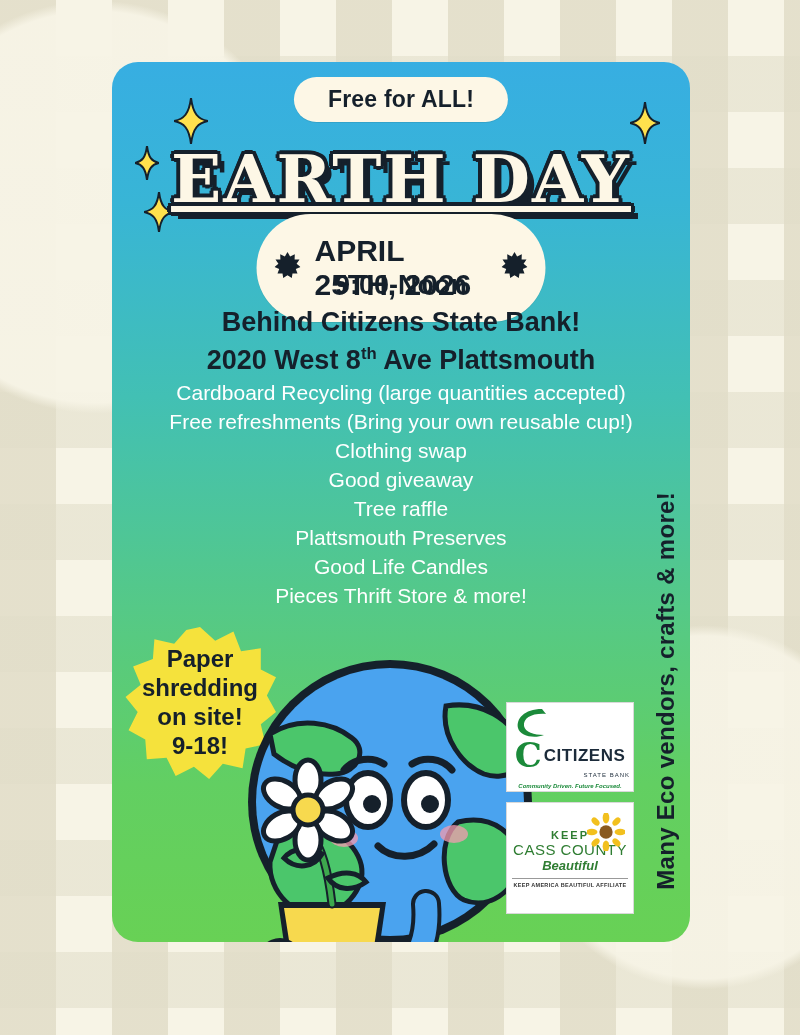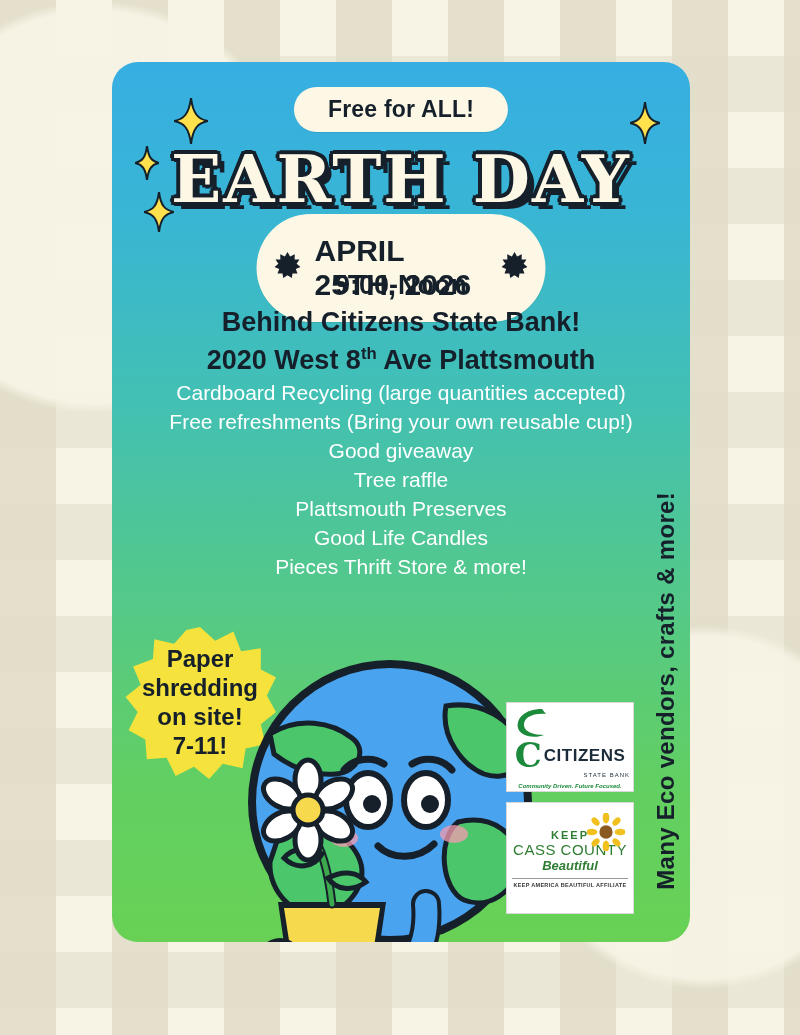--- a/index.html
+++ b/index.html
@@ -67,21 +67,21 @@
     border-radius: 999px;
     display: inline-flex;
     align-items: center;
     justify-content: center;
     box-shadow: 0 1px 0 rgba(0,0,0,0.08);
   }
   #free-pill {
     position: absolute;
     left: 50%;
     transform: translateX(-50%);
-    top: 25px;
+    top: 15px;
     padding: 9px 34px;
     font-size: 23px;
     font-weight: bold;
     color: #15202b;
     letter-spacing: 0.2px;
   }
 
   
   #title {
     position: absolute;
@@ -92,20 +92,21 @@
     font-family: "DejaVu Serif", serif;
     font-weight: bold;
     font-size: 66px;
     letter-spacing: 2px;
     color: #fdf7e6;
     text-shadow:
       4px 0 0 #15202b, -4px 0 0 #15202b, 0 4px 0 #15202b, 0 -4px 0 #15202b,
       3px 3px 0 #15202b, -3px 3px 0 #15202b, 3px -3px 0 #15202b, -3px -3px 0 #15202b,
       7px 7px 0 #15202b;
     white-space: nowrap;
+    text-decoration: underline;
   }
 
   #date-pill {
     position: absolute;
     left: 50%;
     transform: translateX(-50%);
     top: 152px;
     padding: 20px 18px;
     gap: 14px;
     font-size: 30px;
@@ -281,36 +282,37 @@
   </div>
 
   <div id="info">
     <div class="bold-line">9:00-Noon</div>
     <div class="bold-line">Behind Citizens State Bank!</div>
     <div class="bold-line">
       <span>2020 West 8</span><sup>th</sup><span> Ave Plattsmouth</span>
     </div>
     <div class="list-line">Cardboard Recycling (large quantities accepted)</div>
     <div class="list-line">Free refreshments (Bring your own reusable cup!)</div>
+    <div class="list-line">Clothing swap</div>
     <div class="list-line">Good giveaway</div>
     <div class="list-line">Tree raffle</div>
     <div class="list-line">Plattsmouth Preserves</div>
     <div class="list-line">Good Life Candles</div>
     <div class="list-line">Pieces Thrift Store &amp; more!</div>
   </div>
 
   <div id="side-text">Many Eco vendors, crafts &amp; more!</div>
 
   <div id="shred-badge">
     <div class="star-shape"></div>
     <div class="star-text">
       <span>Paper</span>
       <span>shredding</span>
       <span>on site!</span>
-      <span>7-11!</span>
+      <span>9-18!</span>
     </div>
   </div>
 
   <div id="earth-character">
     <svg width="300" height="430" viewBox="0 0 300 430">
 
       <path d="M128 300 L126 392 L96 424" stroke="#15202b" stroke-width="26" fill="none" stroke-linecap="round"></path>
       <path d="M128 300 L126 392 L96 424" stroke="#4aa3ef" stroke-width="18" fill="none" stroke-linecap="round"></path>
       <path d="M176 300 L196 380 L238 404" stroke="#15202b" stroke-width="26" fill="none" stroke-linecap="round"></path>
       <path d="M176 300 L196 380 L238 404" stroke="#4aa3ef" stroke-width="18" fill="none" stroke-linecap="round"></path>

